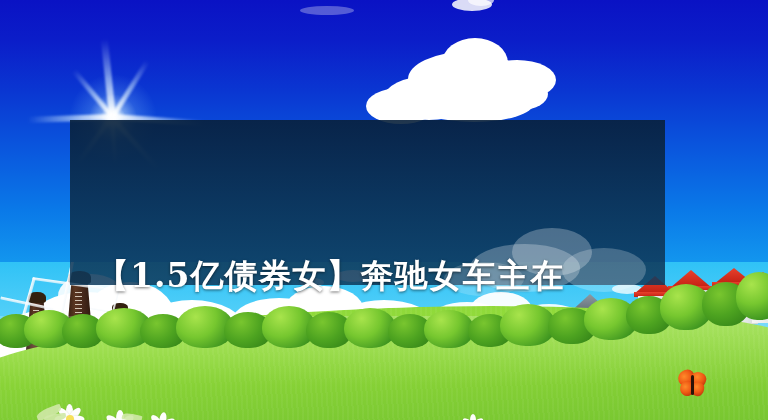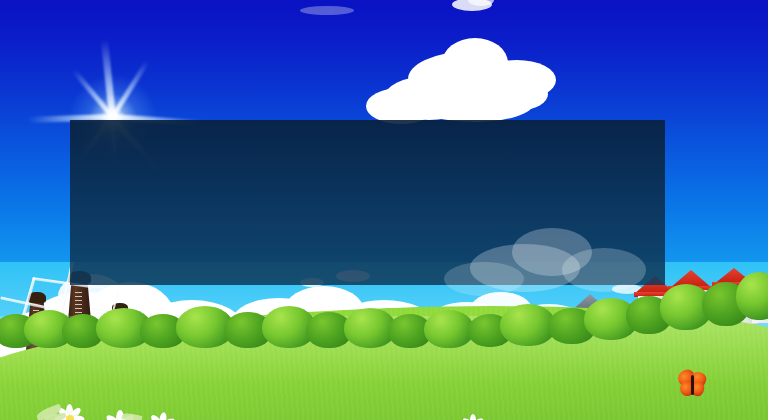--- a/index.html
+++ b/index.html
@@ -418,14 +418,18 @@
   </div>
 
   <div class="banner"></div>
   <div class="cloudgroup cl-under">
     <div class="cloud c1"></div>
       <div class="cloud c2"></div>
     <div class="cloud c3"></div>
       <div class="cloud c4"></div>
   </div>
 
+  <div class="headline">
+    <span class="ln ln1">【1.5亿债券女】奔驰女车主在</span>
+    <span class="ln ln2">引擎盖上"哭诉"后，</span>
+  </div>
 
 </div>
 
 </body></html>

